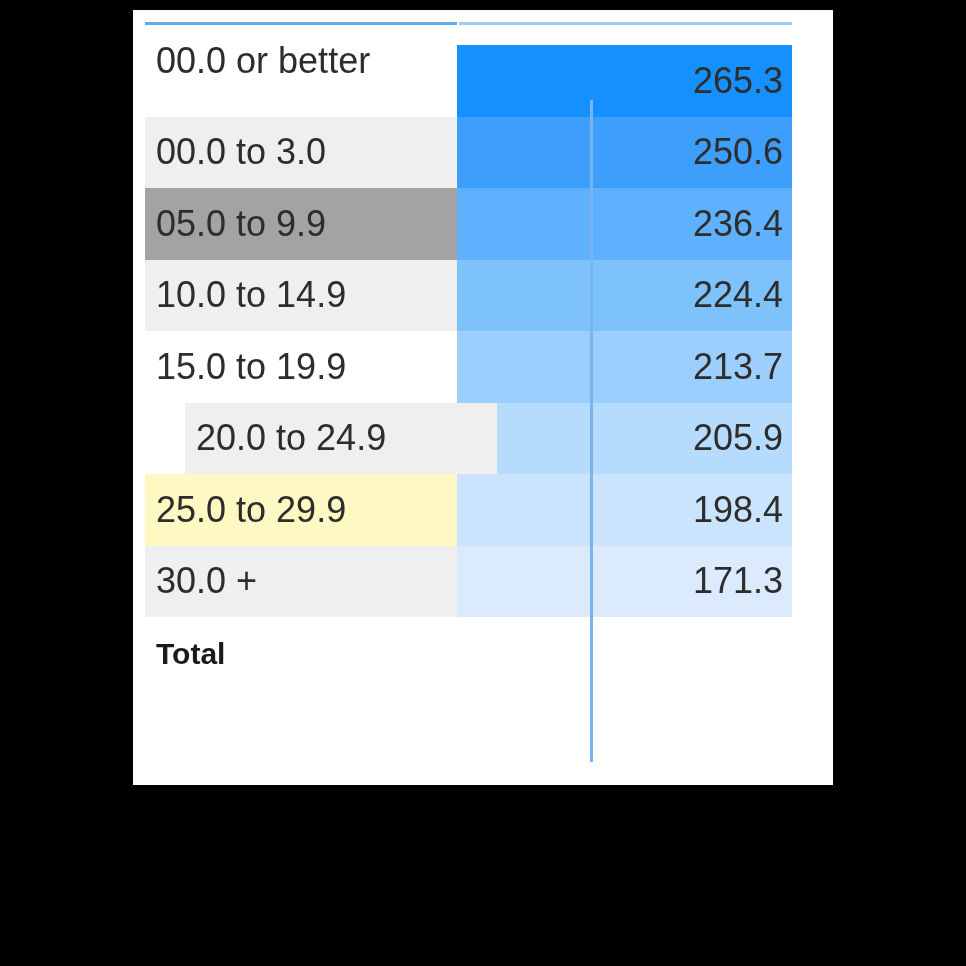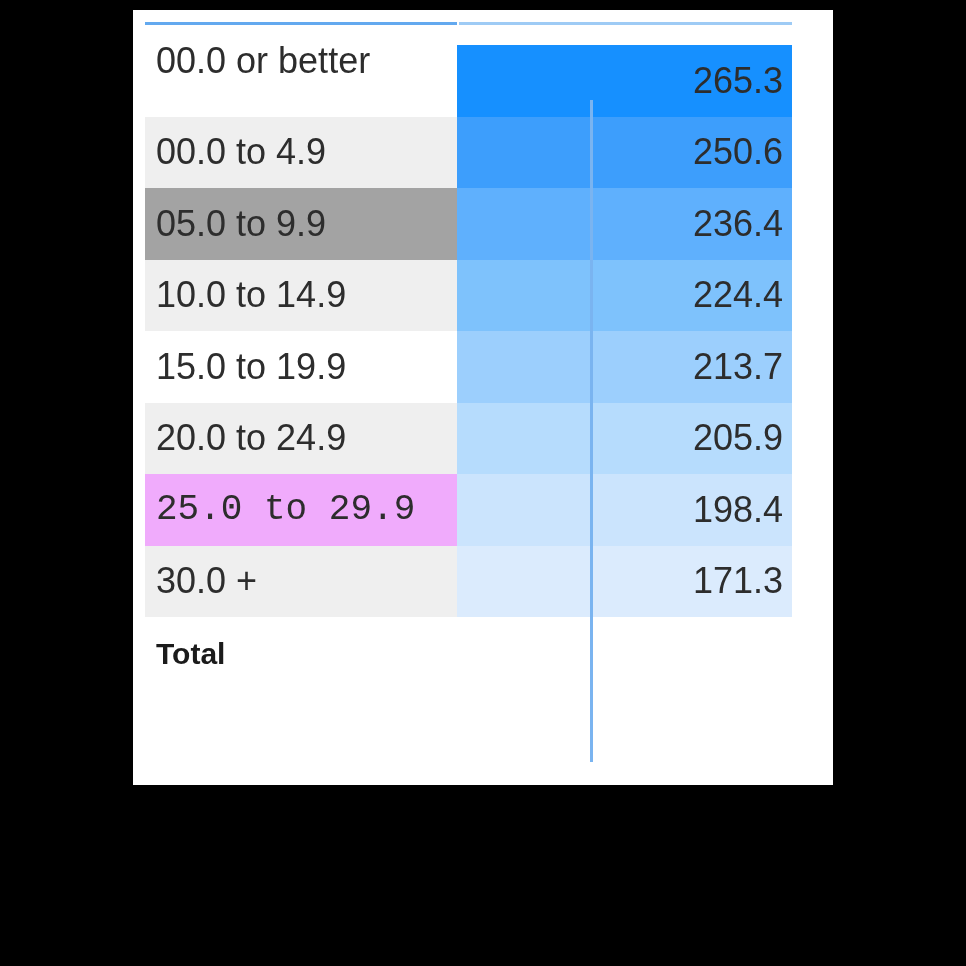--- a/index.html
+++ b/index.html
@@ -147,41 +147,41 @@
       <div class="rule-seg-gap"></div>
       <div class="rule-seg-b"></div>
     </div>
 
     <div id="pivot-body">
         <div class="pt-row pt-data-row">
           <div class="pt-cell-label" style="background: rgb(255, 255, 255);">00.0 or better</div>
           <div class="pt-cell-value" style="background: rgb(22, 144, 255); margin-top: 20px;">265.3</div>
         </div>
         <div class="pt-row pt-data-row">
-          <div class="pt-cell-label" style="background: rgb(239, 239, 239);">00.0 to 4.9</div>
+          <div class="pt-cell-label" style="background: rgb(239, 239, 239);">00.0 to 3.0</div>
           <div class="pt-cell-value" style="background: rgb(61, 158, 252);">250.6</div>
         </div>
         <div class="pt-row pt-data-row">
           <div class="pt-cell-label" style="background: #a3a3a3;">05.0 to 9.9</div>
           <div class="pt-cell-value" style="background: rgb(95, 176, 253);">236.4</div>
         </div>
         <div class="pt-row pt-data-row">
           <div class="pt-cell-label" style="background: rgb(239, 239, 239);">10.0 to 14.9</div>
           <div class="pt-cell-value" style="background: rgb(126, 194, 252);">224.4</div>
         </div>
         <div class="pt-row pt-data-row">
           <div class="pt-cell-label" style="background: rgb(255, 255, 255);">15.0 to 19.9</div>
           <div class="pt-cell-value" style="background: rgb(156, 207, 253);">213.7</div>
         </div>
         <div class="pt-row pt-data-row">
-          <div class="pt-cell-label" style="background: rgb(239, 239, 239);">20.0 to 24.9</div>
+          <div class="pt-cell-label" style="background: rgb(239, 239, 239); margin-left: 40px;">20.0 to 24.9</div>
           <div class="pt-cell-value" style="background: rgb(182, 220, 253);">205.9</div>
         </div>
         <div class="pt-row pt-data-row">
-          <div class="pt-cell-label" style="background: #f0abfc; font-family: Liberation Mono, monospace;">25.0 to 29.9</div>
+          <div class="pt-cell-label" style="background: #fef9c3;">25.0 to 29.9</div>
           <div class="pt-cell-value" style="background: rgb(203, 228, 253);">198.4</div>
         </div>
         <div class="pt-row pt-data-row">
           <div class="pt-cell-label" style="background: rgb(239, 239, 239);">30.0 +</div>
           <div class="pt-cell-value" style="background: rgb(219, 235, 253);">171.3</div>
         </div>
       </div>
 
     <div class="pt-row" id="pivot-total">
       <div class="pt-cell-label">Total</div>

